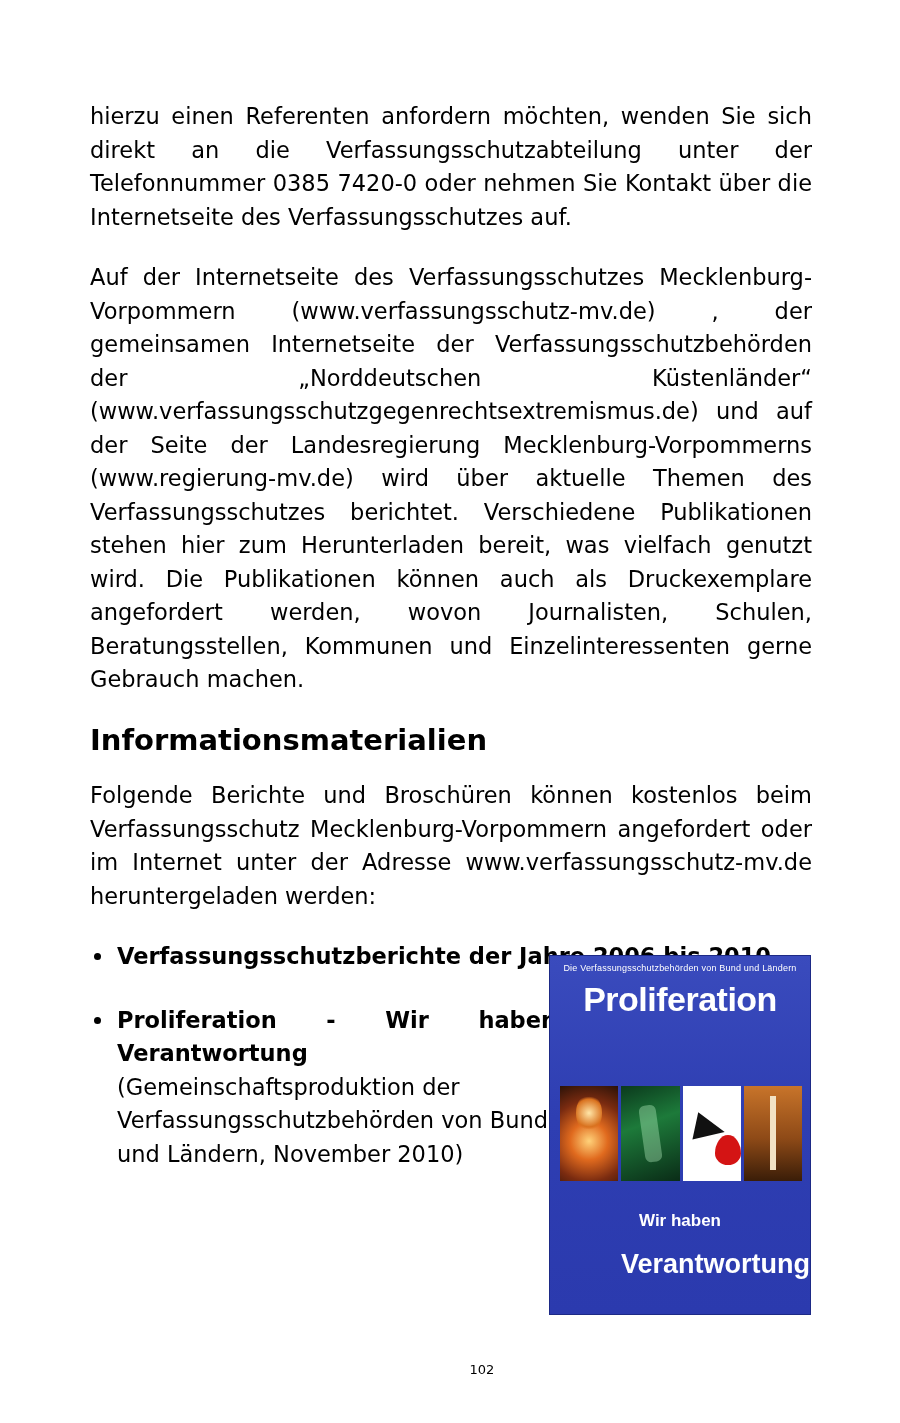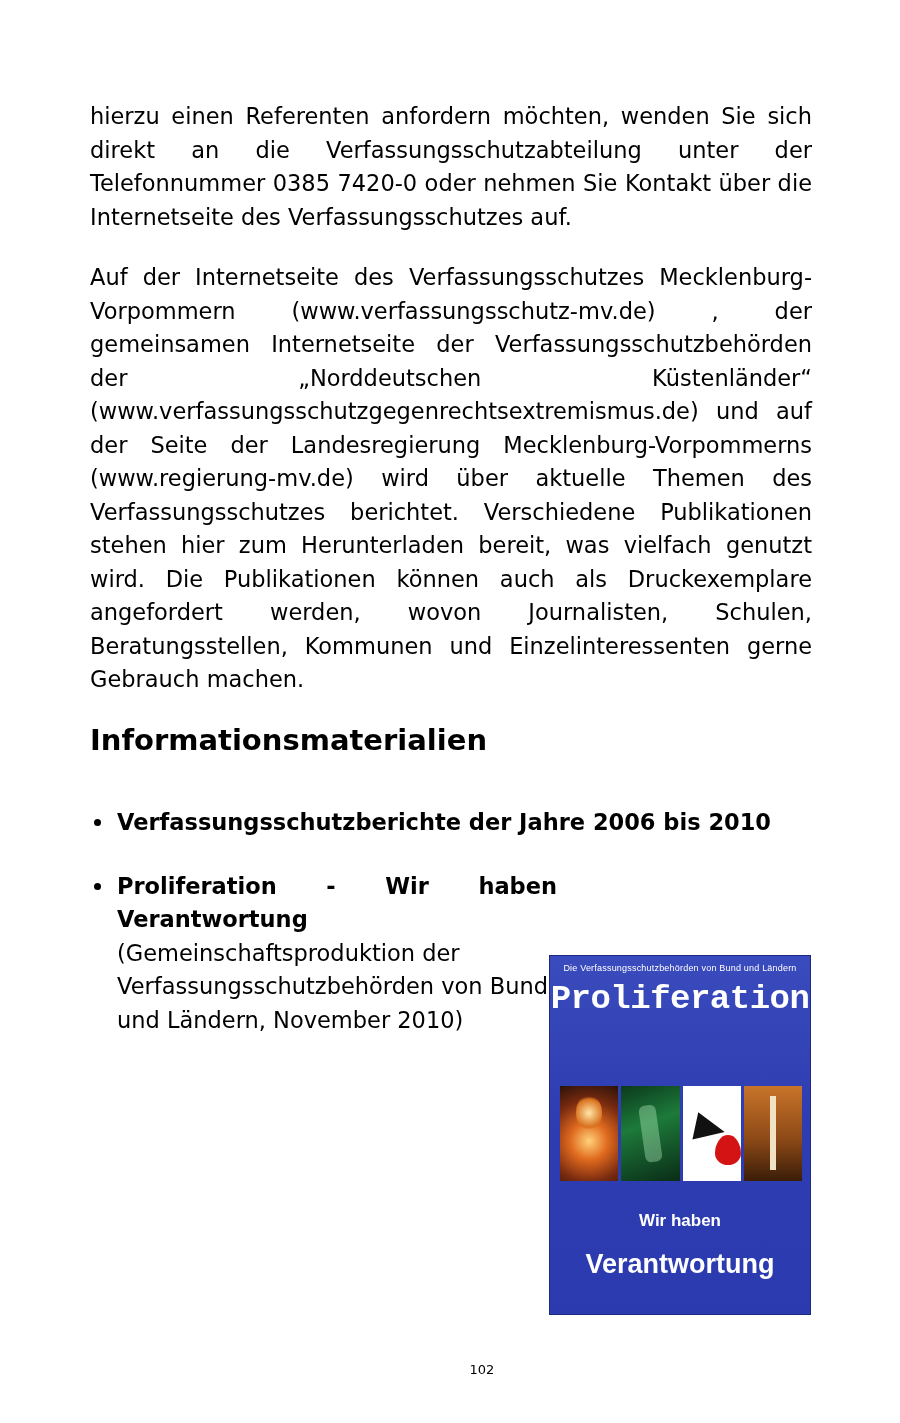--- a/index.html
+++ b/index.html
@@ -111,21 +111,21 @@
   }
   .cover .cover-title {
     position: absolute;
     top: 24px;
     left: 0;
     width: 100%;
     text-align: center;
     color: #ffffff;
     font-size: 34px;
     font-weight: bold;
-    font-family: Liberation Mono, monospace;
+    font-family: Liberation Sans, sans-serif;
     letter-spacing: -0.5px;
   }
   .cover .strip {
     position: absolute;
     left: 10px;
     top: 130px;
     width: 242px;
     height: 95px;
     display: flex;
     gap: 3px;
@@ -206,21 +206,21 @@
     color: #ffffff;
     font-size: 17px;
     font-weight: bold;
     font-family: "Liberation Sans", sans-serif;
   }
   .cover .cover-line2 {
     position: absolute;
     top: 293px;
     left: 0;
     width: 100%;
-    text-align: center;
+    text-align: right;
     color: #ffffff;
     font-size: 27px;
     font-weight: bold;
     font-family: "Liberation Sans", sans-serif;
   }
   .page-number {
     position: absolute;
     left: 0;
     top: 1362px;
     width: 900px;
@@ -242,20 +242,21 @@
     <div class="spacer-md"></div>
 
     <p class="para">Auf der Internetseite des Verfassungsschutzes Mecklenburg-Vorpommern (www.verfassungsschutz-mv.de) , der gemeinsamen Internetseite der Verfassungsschutzbehörden der „Norddeutschen Küstenländer“ (www.verfassungsschutzgegenrechtsextremismus.de) und auf der Seite der Landesregierung Mecklenburg-Vorpommerns (www.regierung-mv.de) wird über aktuelle Themen des Verfassungsschutzes berichtet. Verschiedene Publikationen stehen hier zum Herunterladen bereit, was vielfach genutzt wird. Die Publikationen können auch als Druckexemplare angefordert werden, wovon Journalisten, Schulen, Beratungsstellen, Kommunen und Einzelinteressenten gerne Gebrauch machen.</p>
 
     <div class="spacer-md"></div>
 
     <h2 class="section-head">Informationsmaterialien</h2>
 
     <div class="spacer-sm"></div>
 
+    <p class="para">Folgende Berichte und Broschüren können kostenlos beim Verfassungsschutz Mecklenburg-Vorpommern angefordert oder im Internet unter der Adresse www.verfassungsschutz-mv.de heruntergeladen werden:</p>
 
     <div class="spacer-md"></div>
 
     <ul class="bullets">
       <li>
         <span class="dot"></span>
         <span class="bullet-block-1 bold-lead">Verfassungsschutzberichte der Jahre 2006 bis 2010</span>
       </li>
       <li style="margin-top: 30px;">
         <span class="dot"></span>

